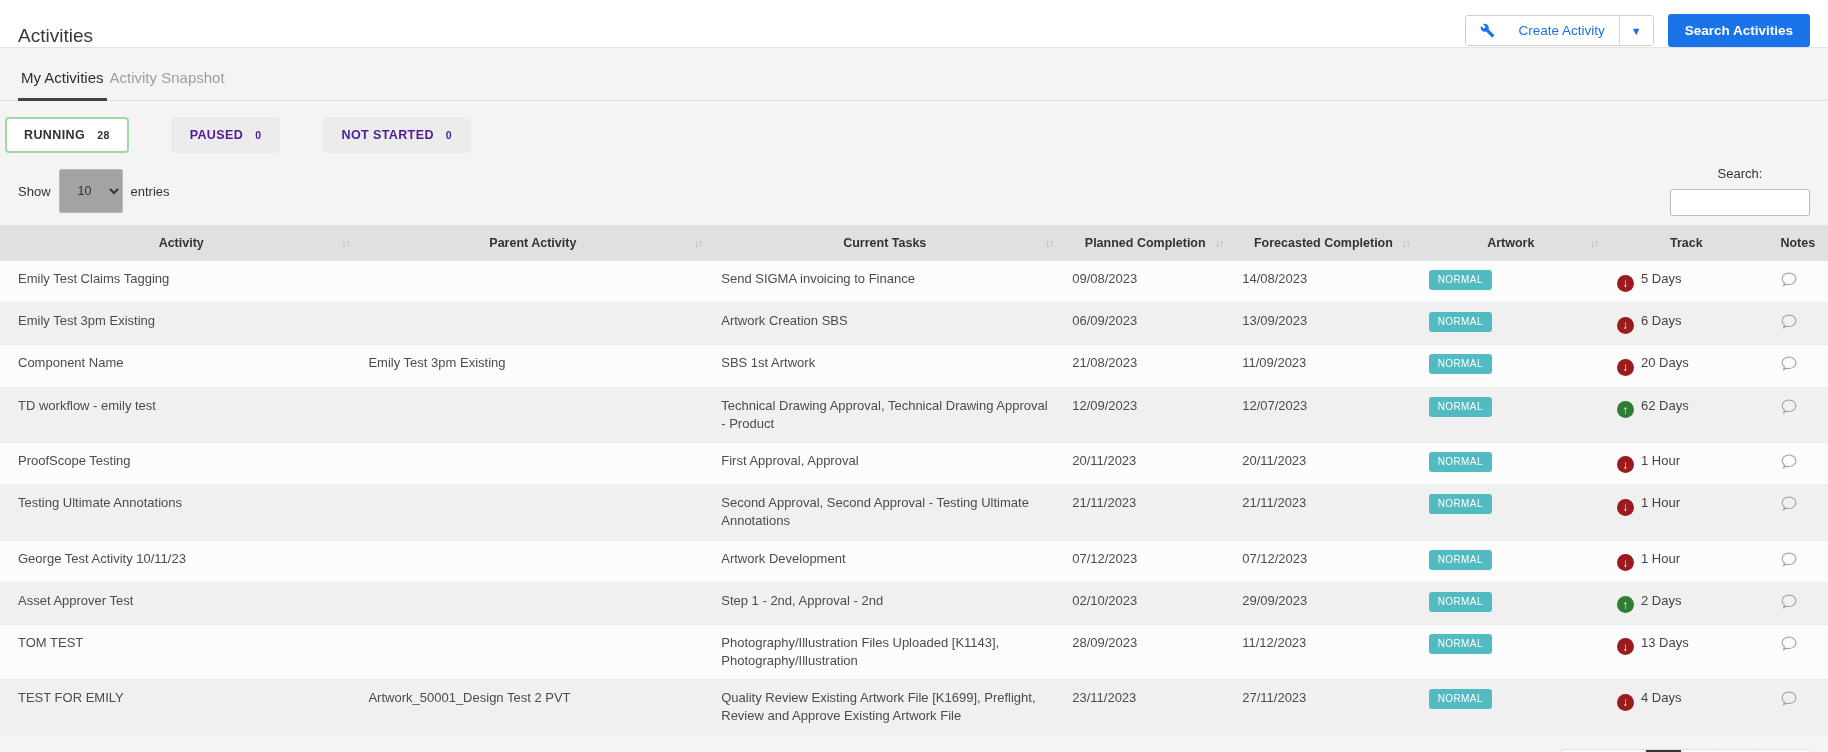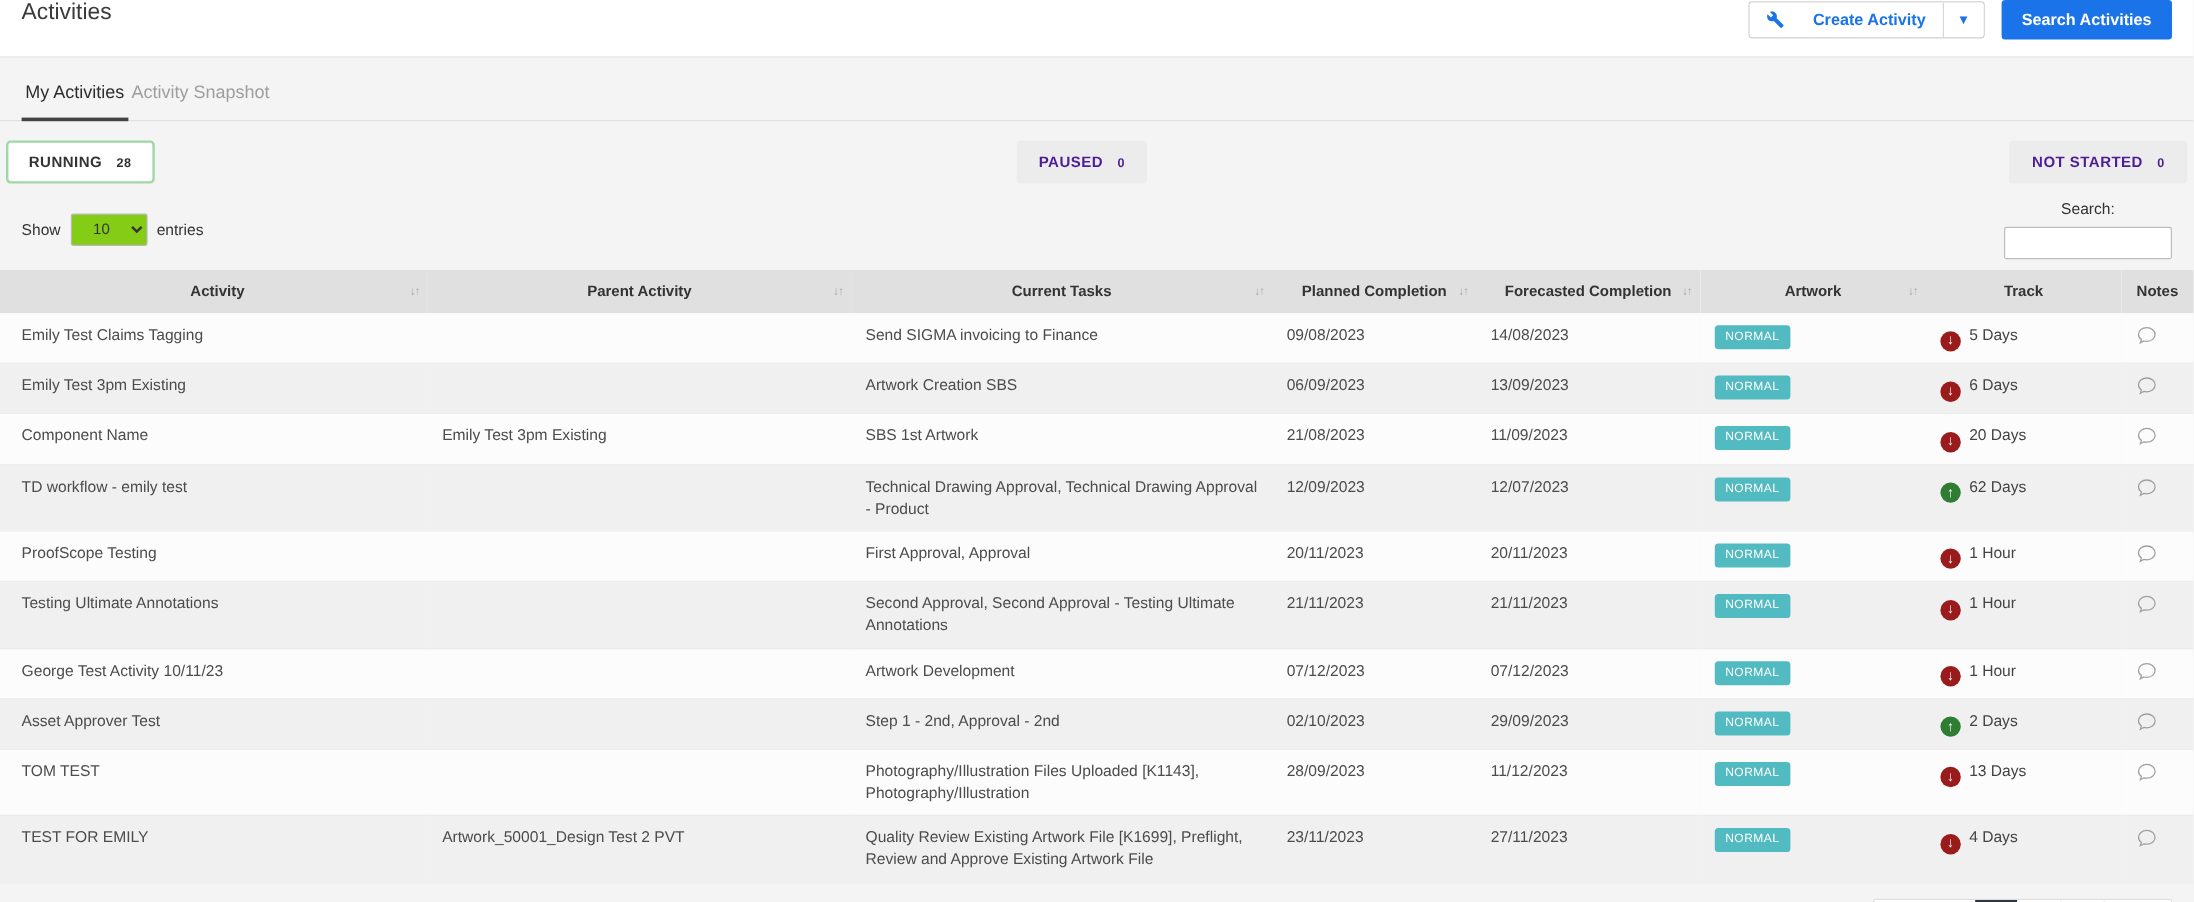--- a/index.html
+++ b/index.html
@@ -1,43 +1,43 @@
 <!DOCTYPE html>
 <html style="--accent: #1a73e8; --teal: #52bac1; --down: #991b1b; --up: #2e7d32; --green-border: #9fd8a4; --dark-page: #2d3742;"><head>
 <meta charset="utf-8">
 <style>
   * { margin:0; padding:0; box-sizing:border-box; }
   html,body { width:1828px; height:752px; overflow:hidden; }
   body { font-family:"Liberation Sans","DejaVu Sans",sans-serif; background:#f4f4f4; color:#444; }
   :root { --accent:#1a73e8; --teal:#52bac1; --down:#991b1b; --up:#2e7d32; --green-border:#9fd8a4; --dark-page:#2d3742; }
 
   
-  .topbar { height:48px; background:#fff; border-bottom:1px solid #e2e2e2; display:flex; align-items:flex-start; padding:0 18px; }
+  .topbar { height:48px; background:#fff; border-bottom:1px solid #e2e2e2; display:flex; align-items:flex-end; padding:0 18px; }
   .page-title { font-size:19px; color:#3a3a3a; font-weight:400; }
   .topbar-actions { margin-left:auto; display:flex; align-items:center; gap:14px; }
   .btn-group { display:flex; background:#fff; border:1px solid #cfcfcf; border-radius:3px; overflow:hidden; }
-  .btn-create { display:flex; align-items:center; gap:24px; padding:7px 14px; font-size:13.5px; font-weight:700; color:var(--accent); cursor:pointer; background:#fff; border:none; }
+  .btn-create { display:flex; align-items:center; gap:24px; padding:7px 14px; font-size:13.5px; font-weight:400; color:var(--accent); cursor:pointer; background:#fff; border:none; }
   .btn-caret { padding:7px 11px; border:none; border-left:1px solid #d7d7d7; background:#fff; color:var(--accent); font-size:11px; cursor:pointer; }
   .btn-primary { background:var(--accent); color:#fff; border:none; border-radius:3px; padding:9px 17px; font-size:13.5px; font-weight:700; cursor:pointer; }
   .wrench { width:15px; height:15px; fill:var(--accent); }
 
   
   .tabs-row { display:flex; padding:10px 18px 0; border-bottom:1px solid #e0e0e0; }
   .tab { padding:11px 3px 12px; font-size:15px; color:#9e9e9e; cursor:pointer; }
   .tab.active { color:#2e2e2e; border-bottom:3px solid #444; margin-bottom:-1px; }
 
   
-  .status-tabs { display:flex; justify-content:space-between; margin-top:16px; }
+  .status-tabs { display:flex; justify-content:flex-start; margin-top:16px;gap:32px; }
   .status-tab { display:flex; align-items:baseline; gap:12px; padding:9px 17px; margin:0 5px; font-size:12.5px; font-weight:700; letter-spacing:.4px; color:#4c1d95; background:#ececec; border:2px solid transparent; border-radius:4px; cursor:pointer; }
   .status-tab.active { background:#fff; border-color:var(--green-border); color:#333; }
   .status-count { font-size:10.5px; font-weight:700; }
 
   
   .controls { display:flex; align-items:center; padding:13px 18px 9px; font-size:13px; color:#333; }
-  .page-size { margin:0 8px; width:64px; height:27px; border:1px solid #b9b9b9; border-radius:2px; background:#84cc16; font-size:12.5px; font-family:inherit; color:#333; padding-left:14px; }
+  .page-size { margin:0 8px; width:64px; height:44px; border:1px solid #b9b9b9; border-radius:2px; background:#a3a3a3; font-size:12.5px; font-family:inherit; color:#333; padding-left:14px; }
   .search-wrap { margin-left:auto; display:flex; align-items:center; gap:8px;flex-direction:column; }
   .search-input { width:140px; height:27px; border:1px solid #bdbdbd; border-radius:2px; background:#fff; padding:0 6px; font-size:13px; font-family:inherit; }
 
   
   table { width:100%; border-collapse:collapse; table-layout:fixed; }
   thead th { background:#e0e0e0; text-align:center; font-size:12.5px; font-weight:700; color:#333; padding:11px 12px; position:relative; }
   th:first-child, td:first-child { padding-left:18px; }
   .sort { position:absolute; right:7px; top:50%; transform:translateY(-50%); font-size:10px; color:#ababab; letter-spacing:-1px; }
   tbody td { padding:9px 12px; font-size:13px; color:#4c4c4c; vertical-align:top; line-height:1.4; border-bottom:1px solid #ececec; }
   tbody tr:nth-child(odd)  { background:#fcfcfc; }

